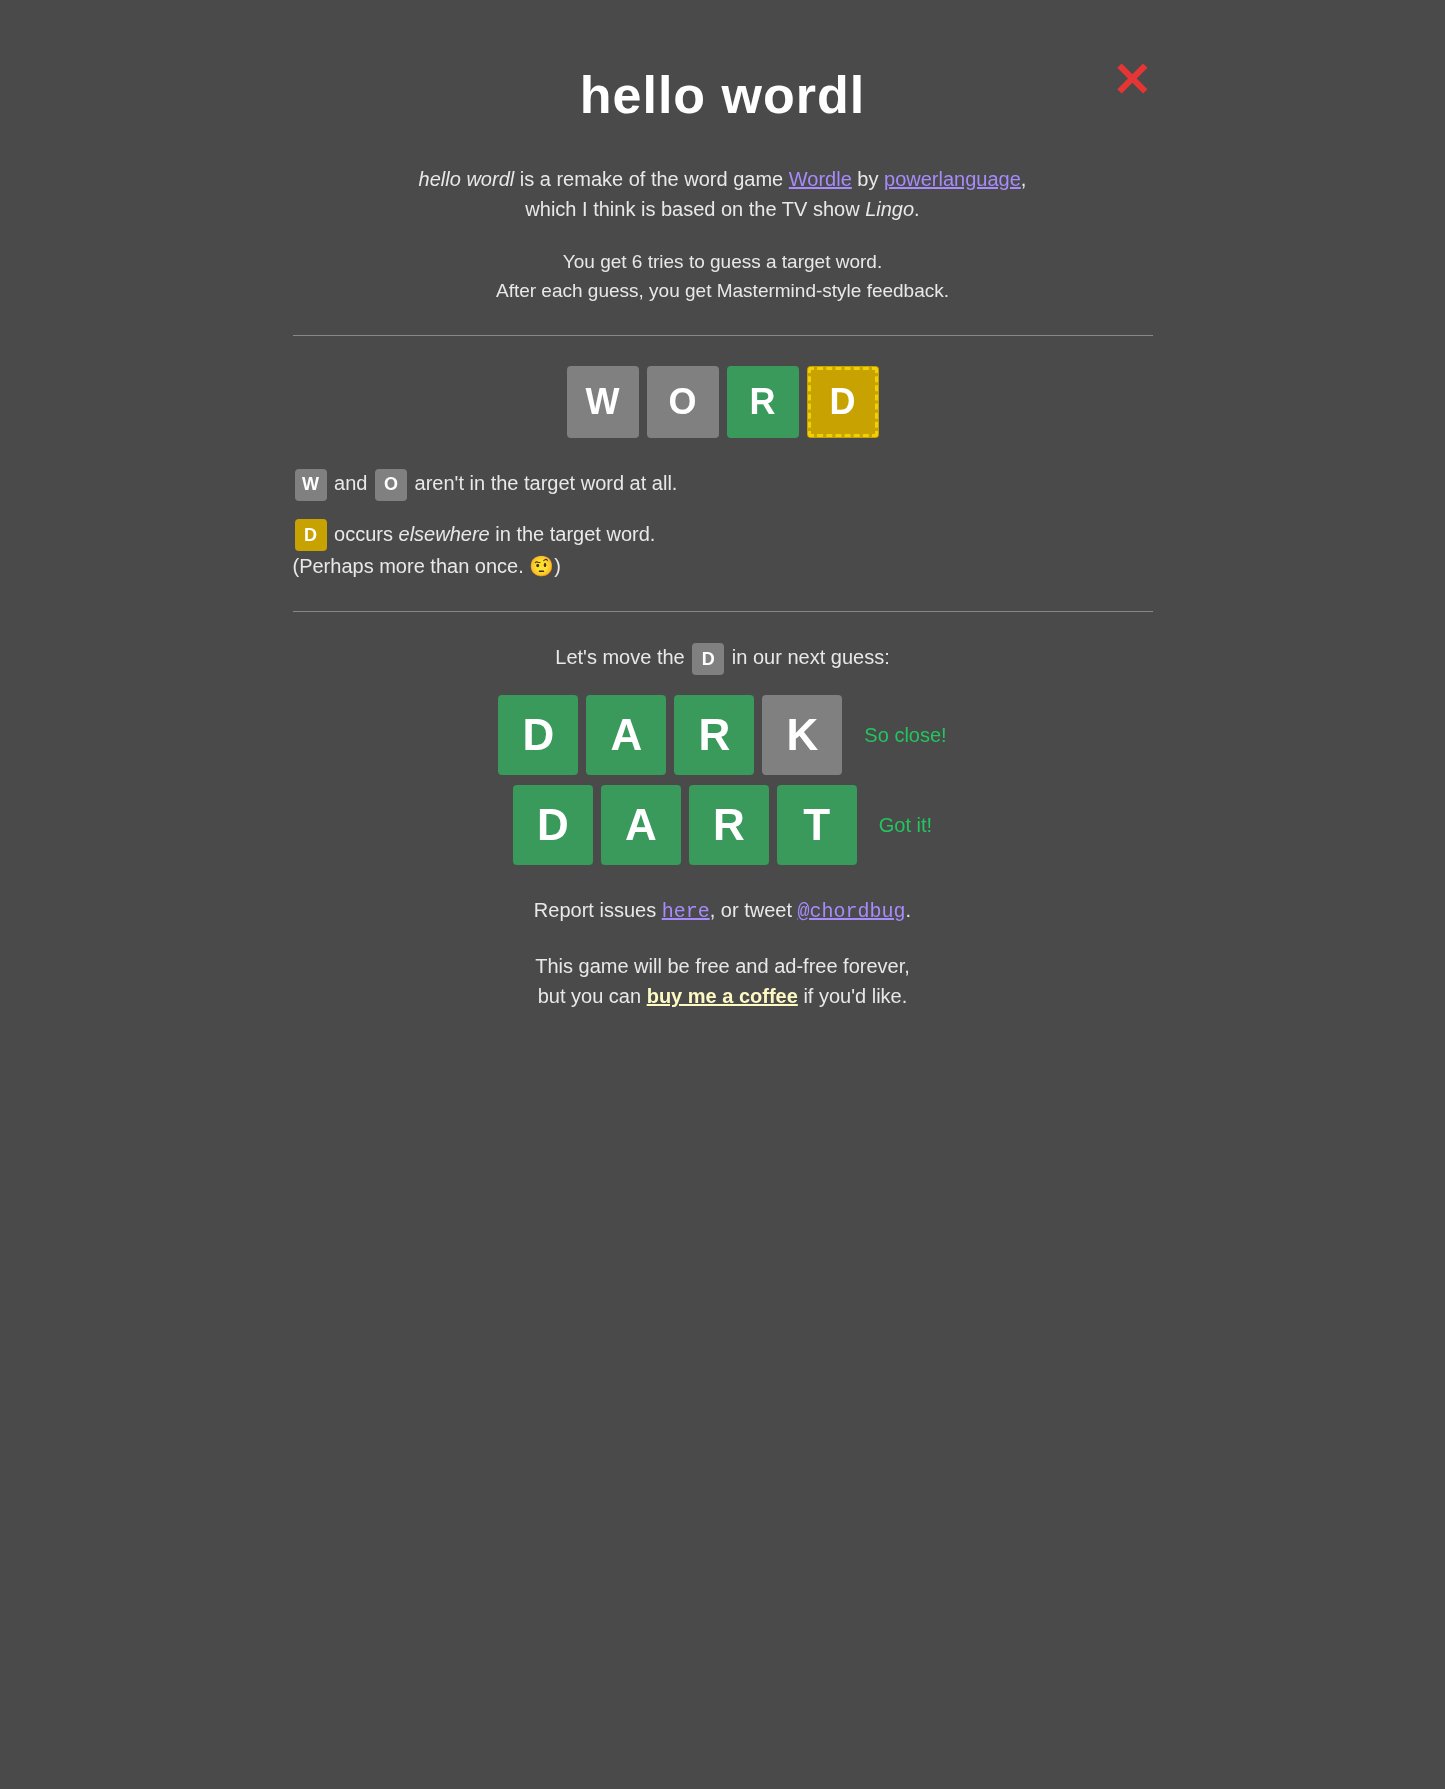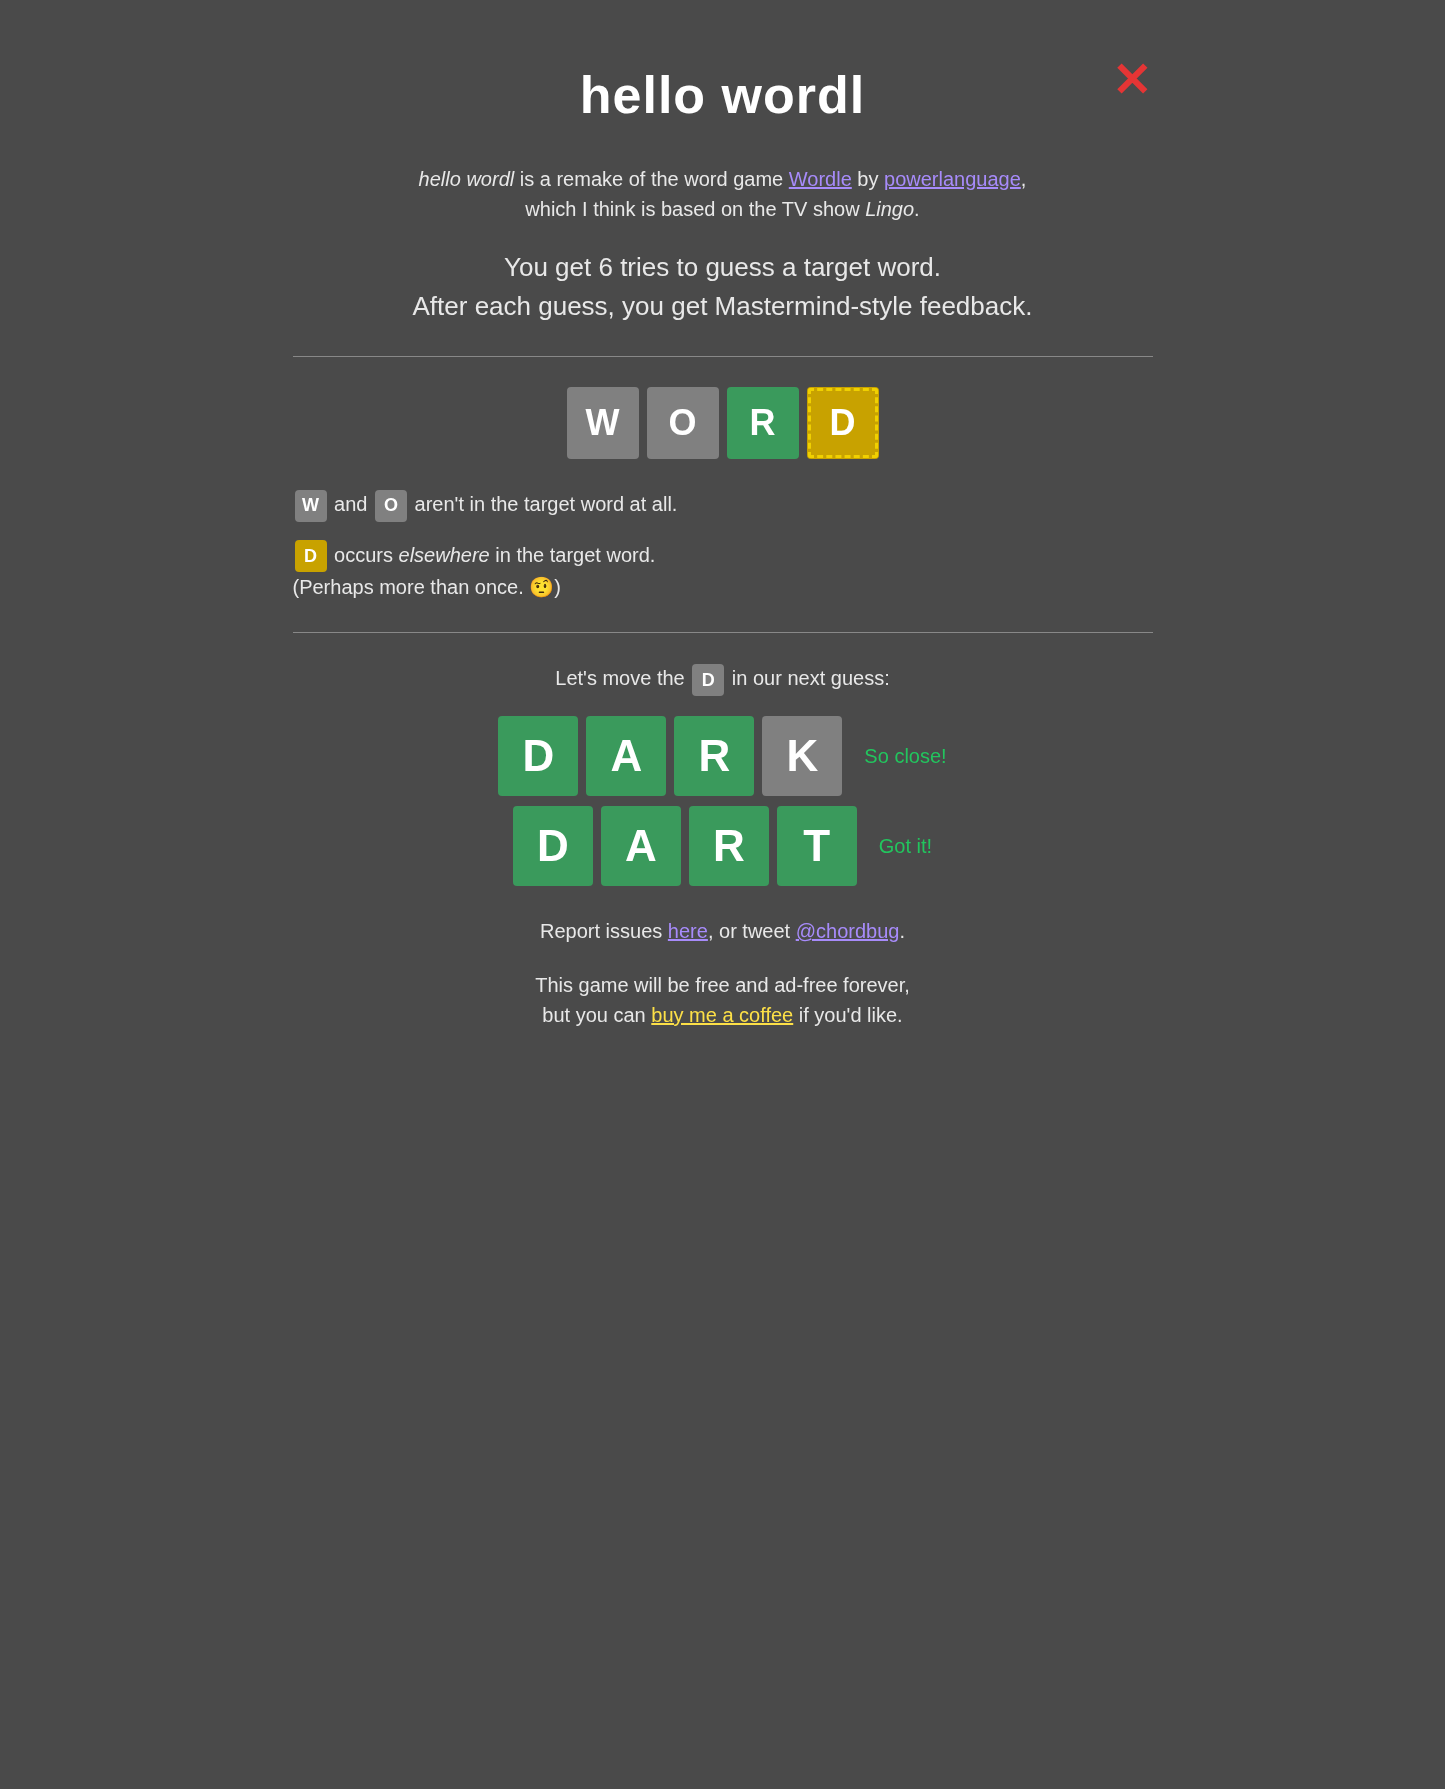--- a/index.html
+++ b/index.html
@@ -66,21 +66,21 @@
       font-weight: normal;
     }
 
     .intro a {
       color: #a78bfa;
       text-decoration: underline;
     }
 
     .gameplay-info {
       text-align: center;
-      font-size: 26px;
+      font-size: 19px;
       color: #e8e8e8;
       margin-bottom: 30px;
     }
 
     .divider {
       border: none;
       border-top: 1px solid #888;
       margin: 30px 0;
     }
 
@@ -203,31 +203,33 @@
     .links-section {
       text-align: center;
       font-size: 20px;
       margin-bottom: 24px;
       color: #e8e8e8;
     }
 
     .links-section a {
       color: #a78bfa;
       text-decoration: underline;
+      font-family: Liberation Mono, monospace;
     }
 
     .free-section {
       text-align: center;
       font-size: 20px;
       color: #e8e8e8;
     }
 
     .free-section a {
-      color: #fde047;
+      color: #fef9c3;
       text-decoration: underline;
+      font-weight: bold;
     }
 
     .explanation-block {
       margin-bottom: 18px;
     }
   </style>
 </head>
 <body>
 
 <div class="modal">

